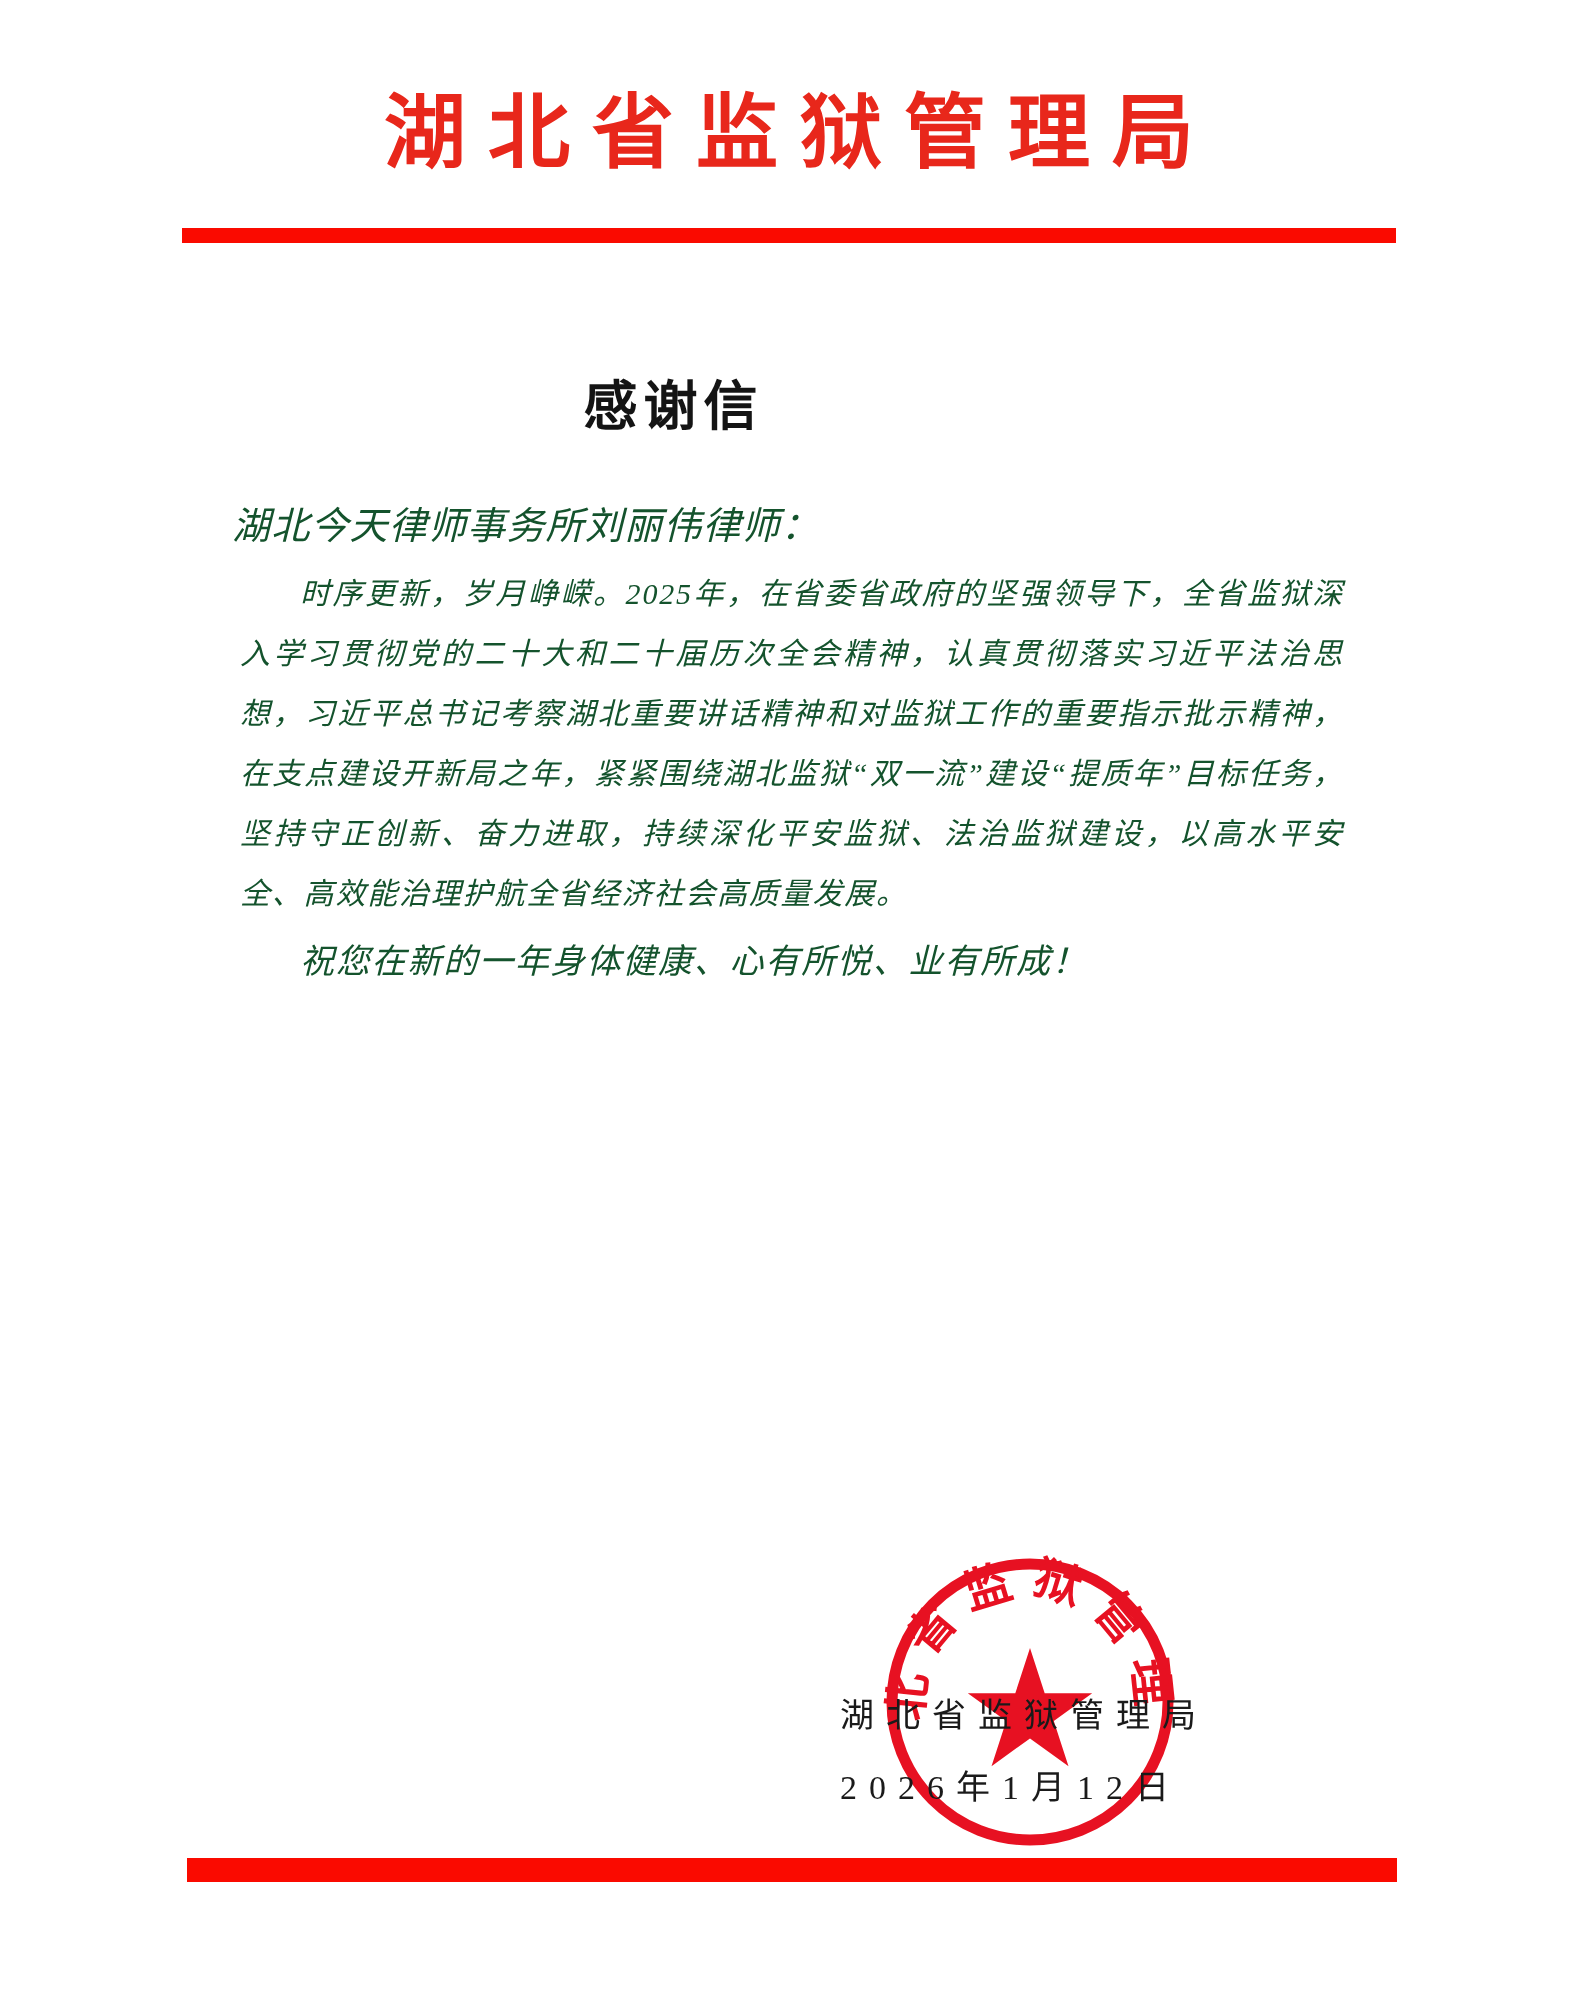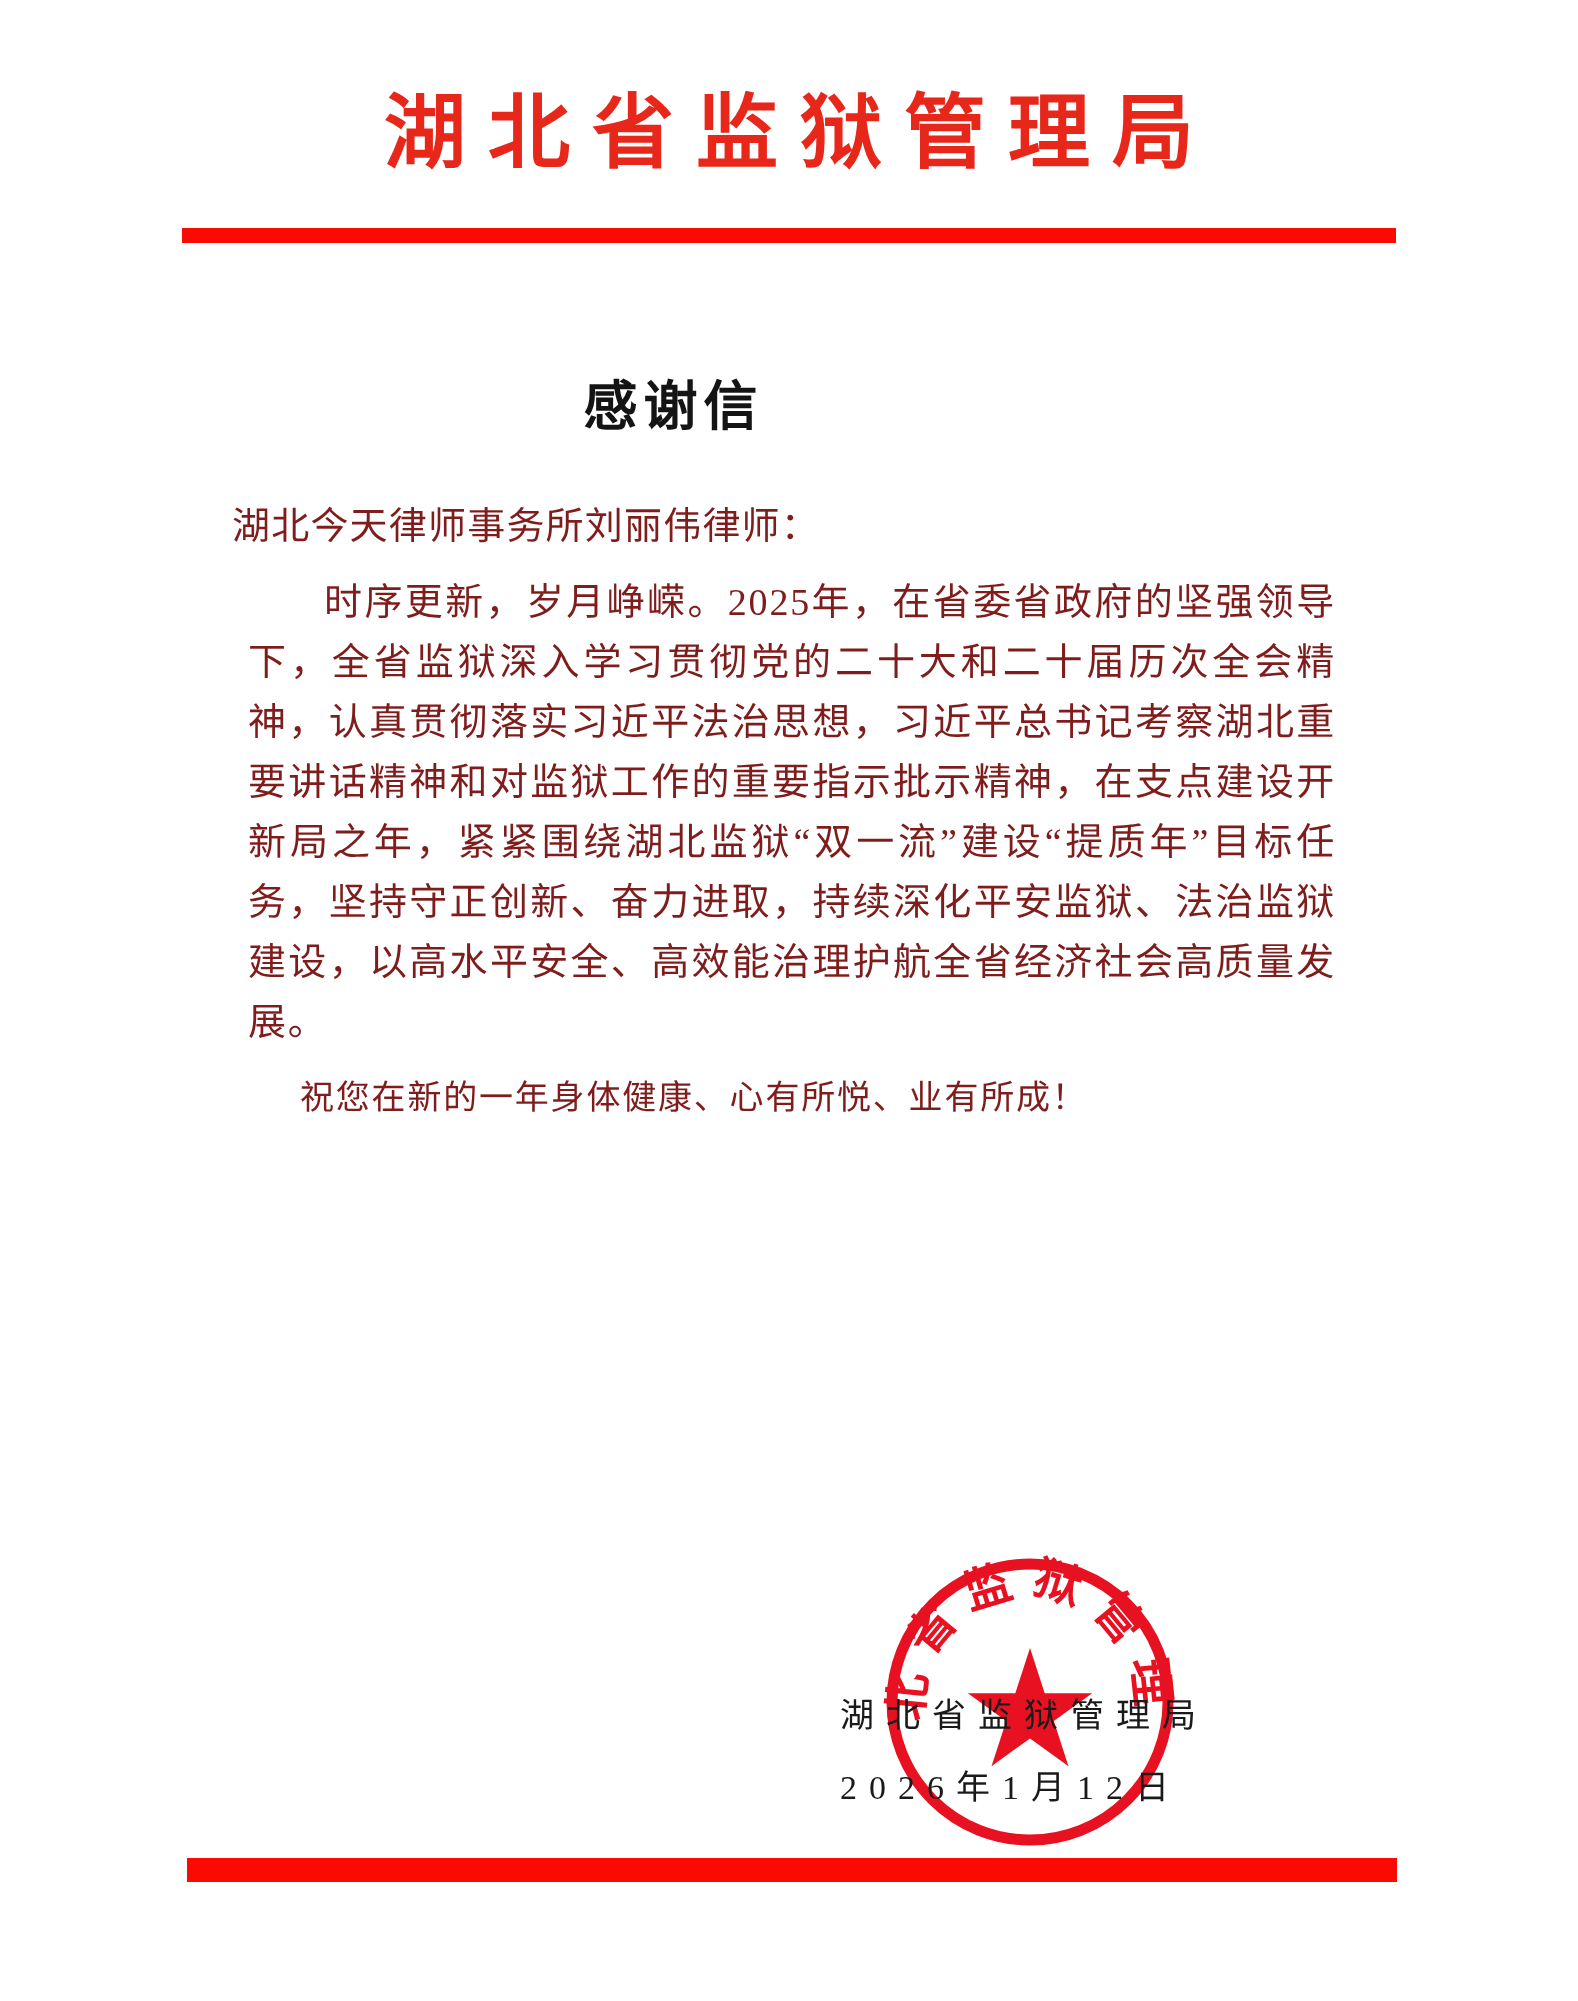--- a/index.html
+++ b/index.html
@@ -77,39 +77,40 @@
     letter-spacing: 6px;
     text-indent: 6px;
   }
 
   
   .body-block {
     position: absolute;
     left: 232px;
     top: 496px;
     width: 1120px;
-    color: #7f1d1d;
+    color: #14532d;
     font-family: "Liberation Serif", "DejaVu Serif", serif;
     font-size: 38px;
     line-height: 60px;
     letter-spacing: 1.2px;
+    font-style: italic;
   }
   .salutation {
     margin: 0 0 2px 0;
     font-size: 38px;
     line-height: 60px;
     text-align: justify;
     text-justify: inter-ideograph;
   }
   .para {
-    margin: 16px;
+    margin: 8px;
     text-indent: 2em;
     text-align: justify;
     text-justify: inter-ideograph;
-    font-size: 38px;
+    font-size: 30px;
     line-height: 60px;
     letter-spacing: 1.8px;
   }
   .para + .para {
     margin-top: 0;
   }
   .closing {
     margin: 0;
     text-indent: 2em;
     font-size: 34px;

